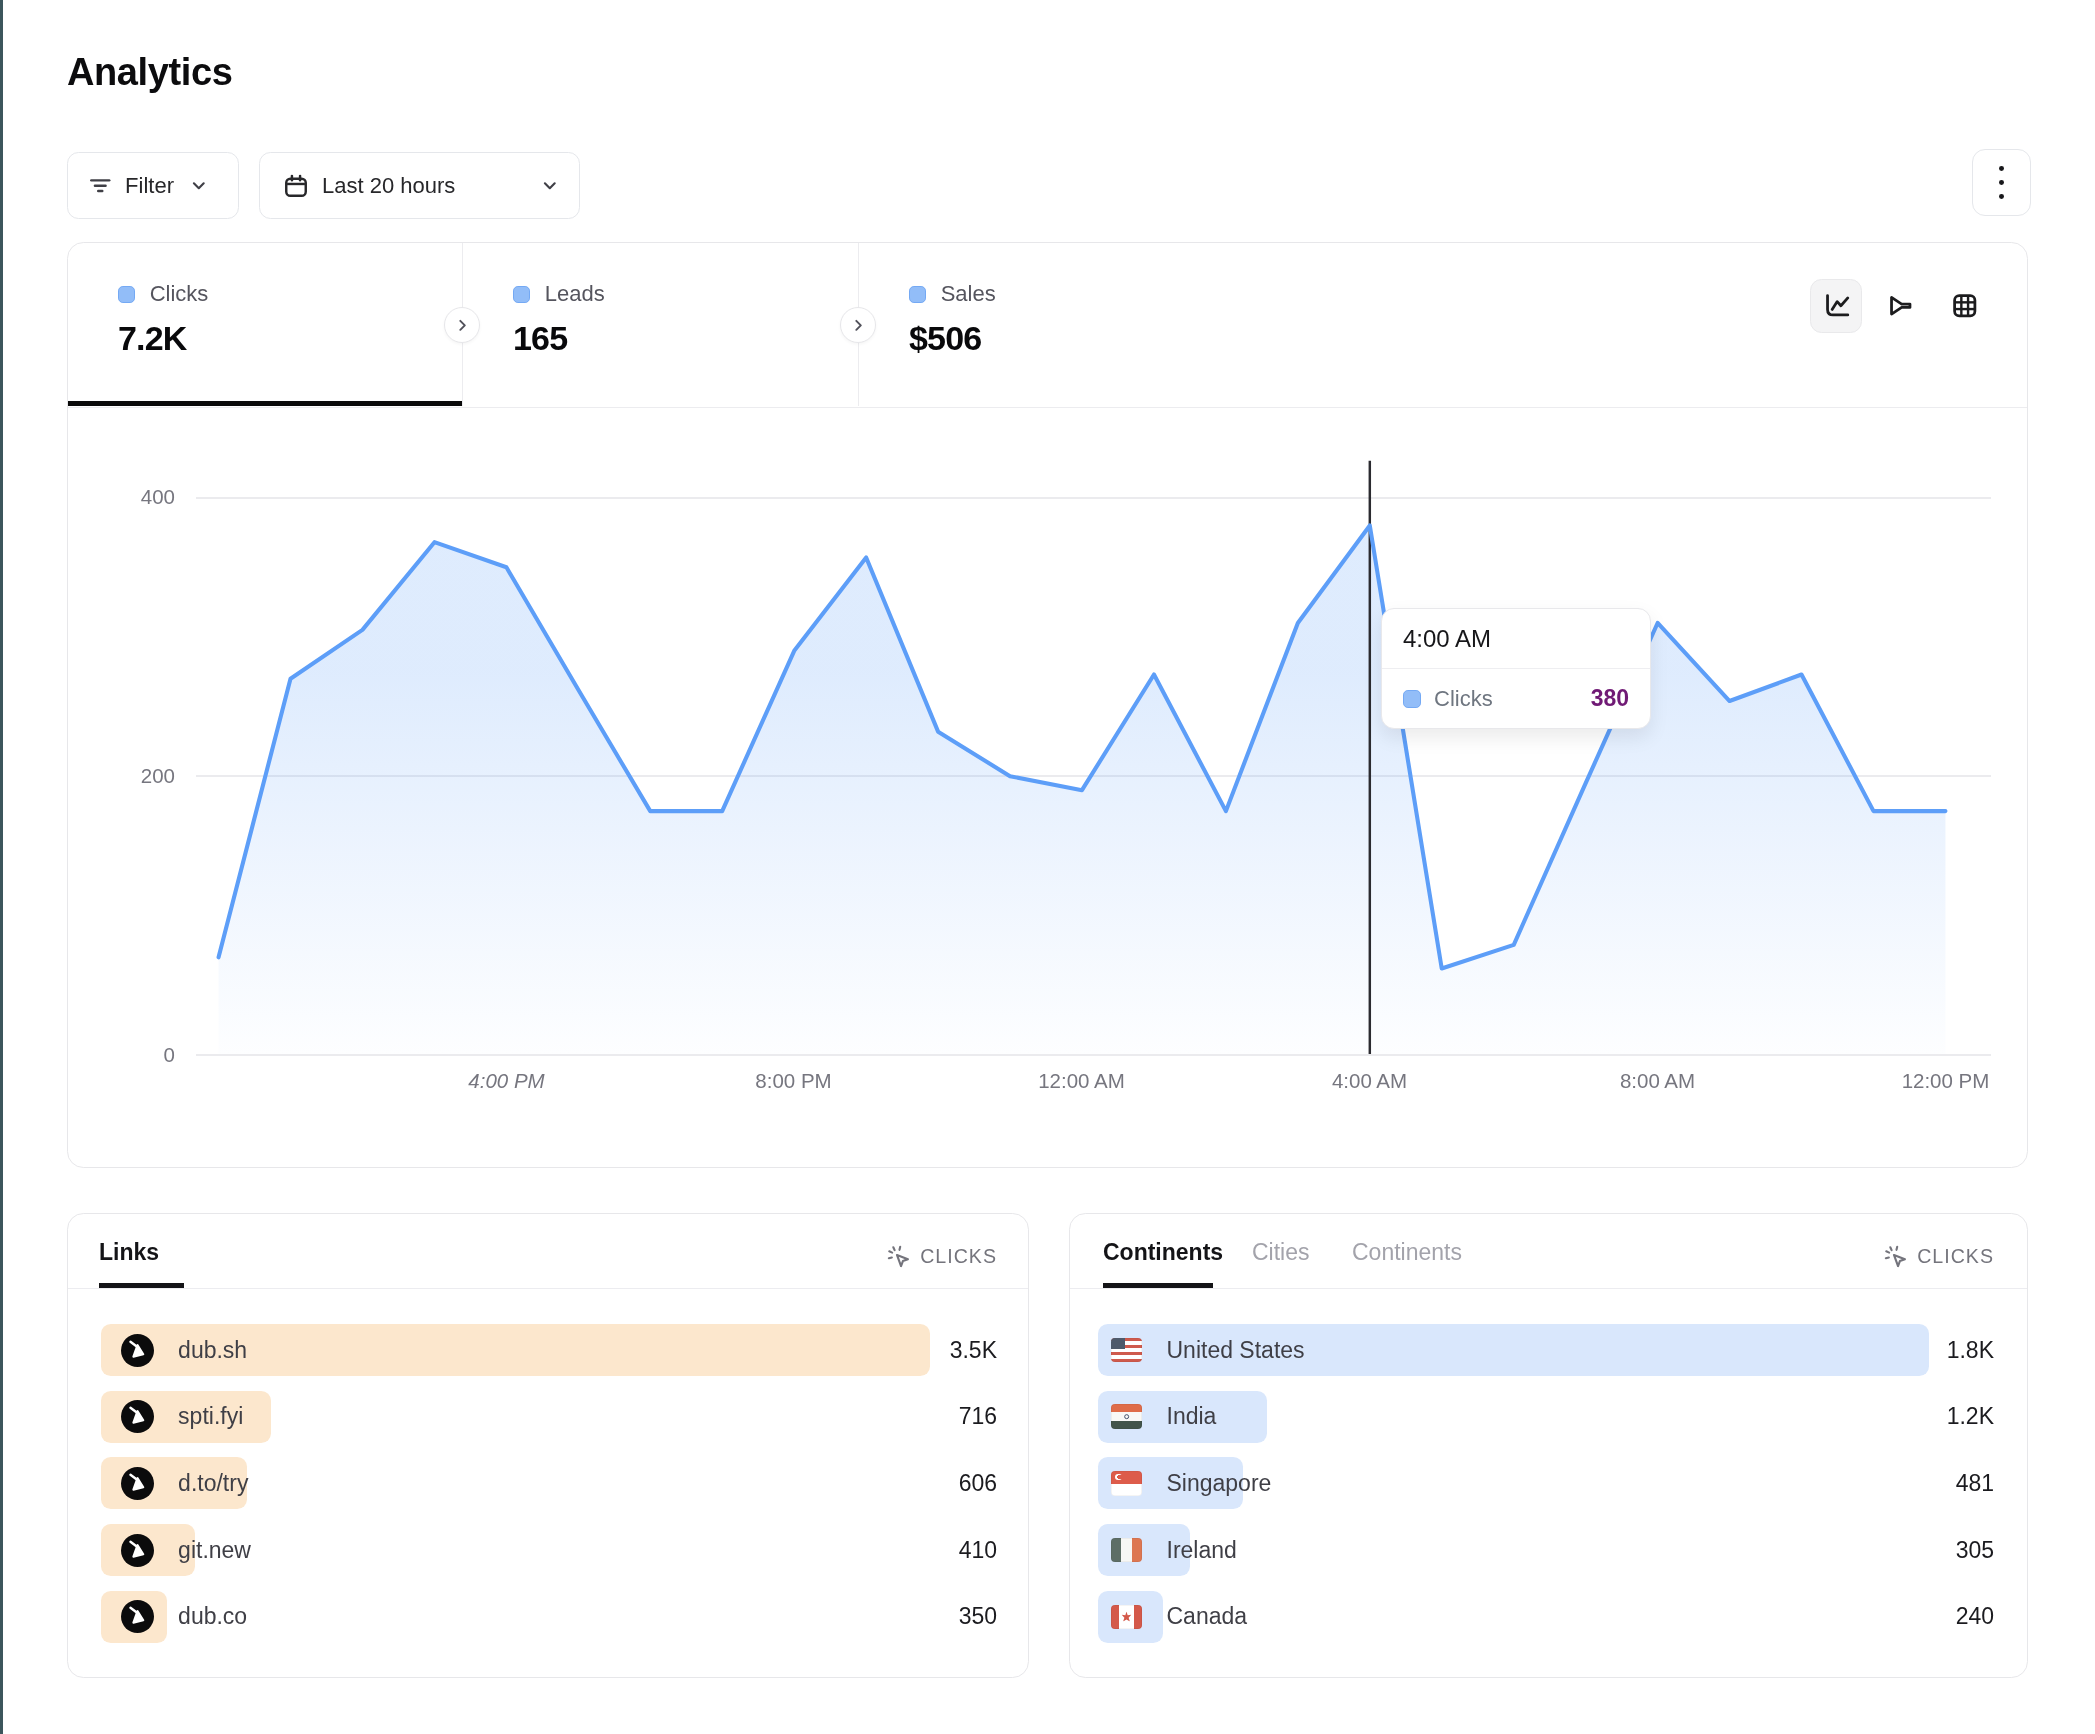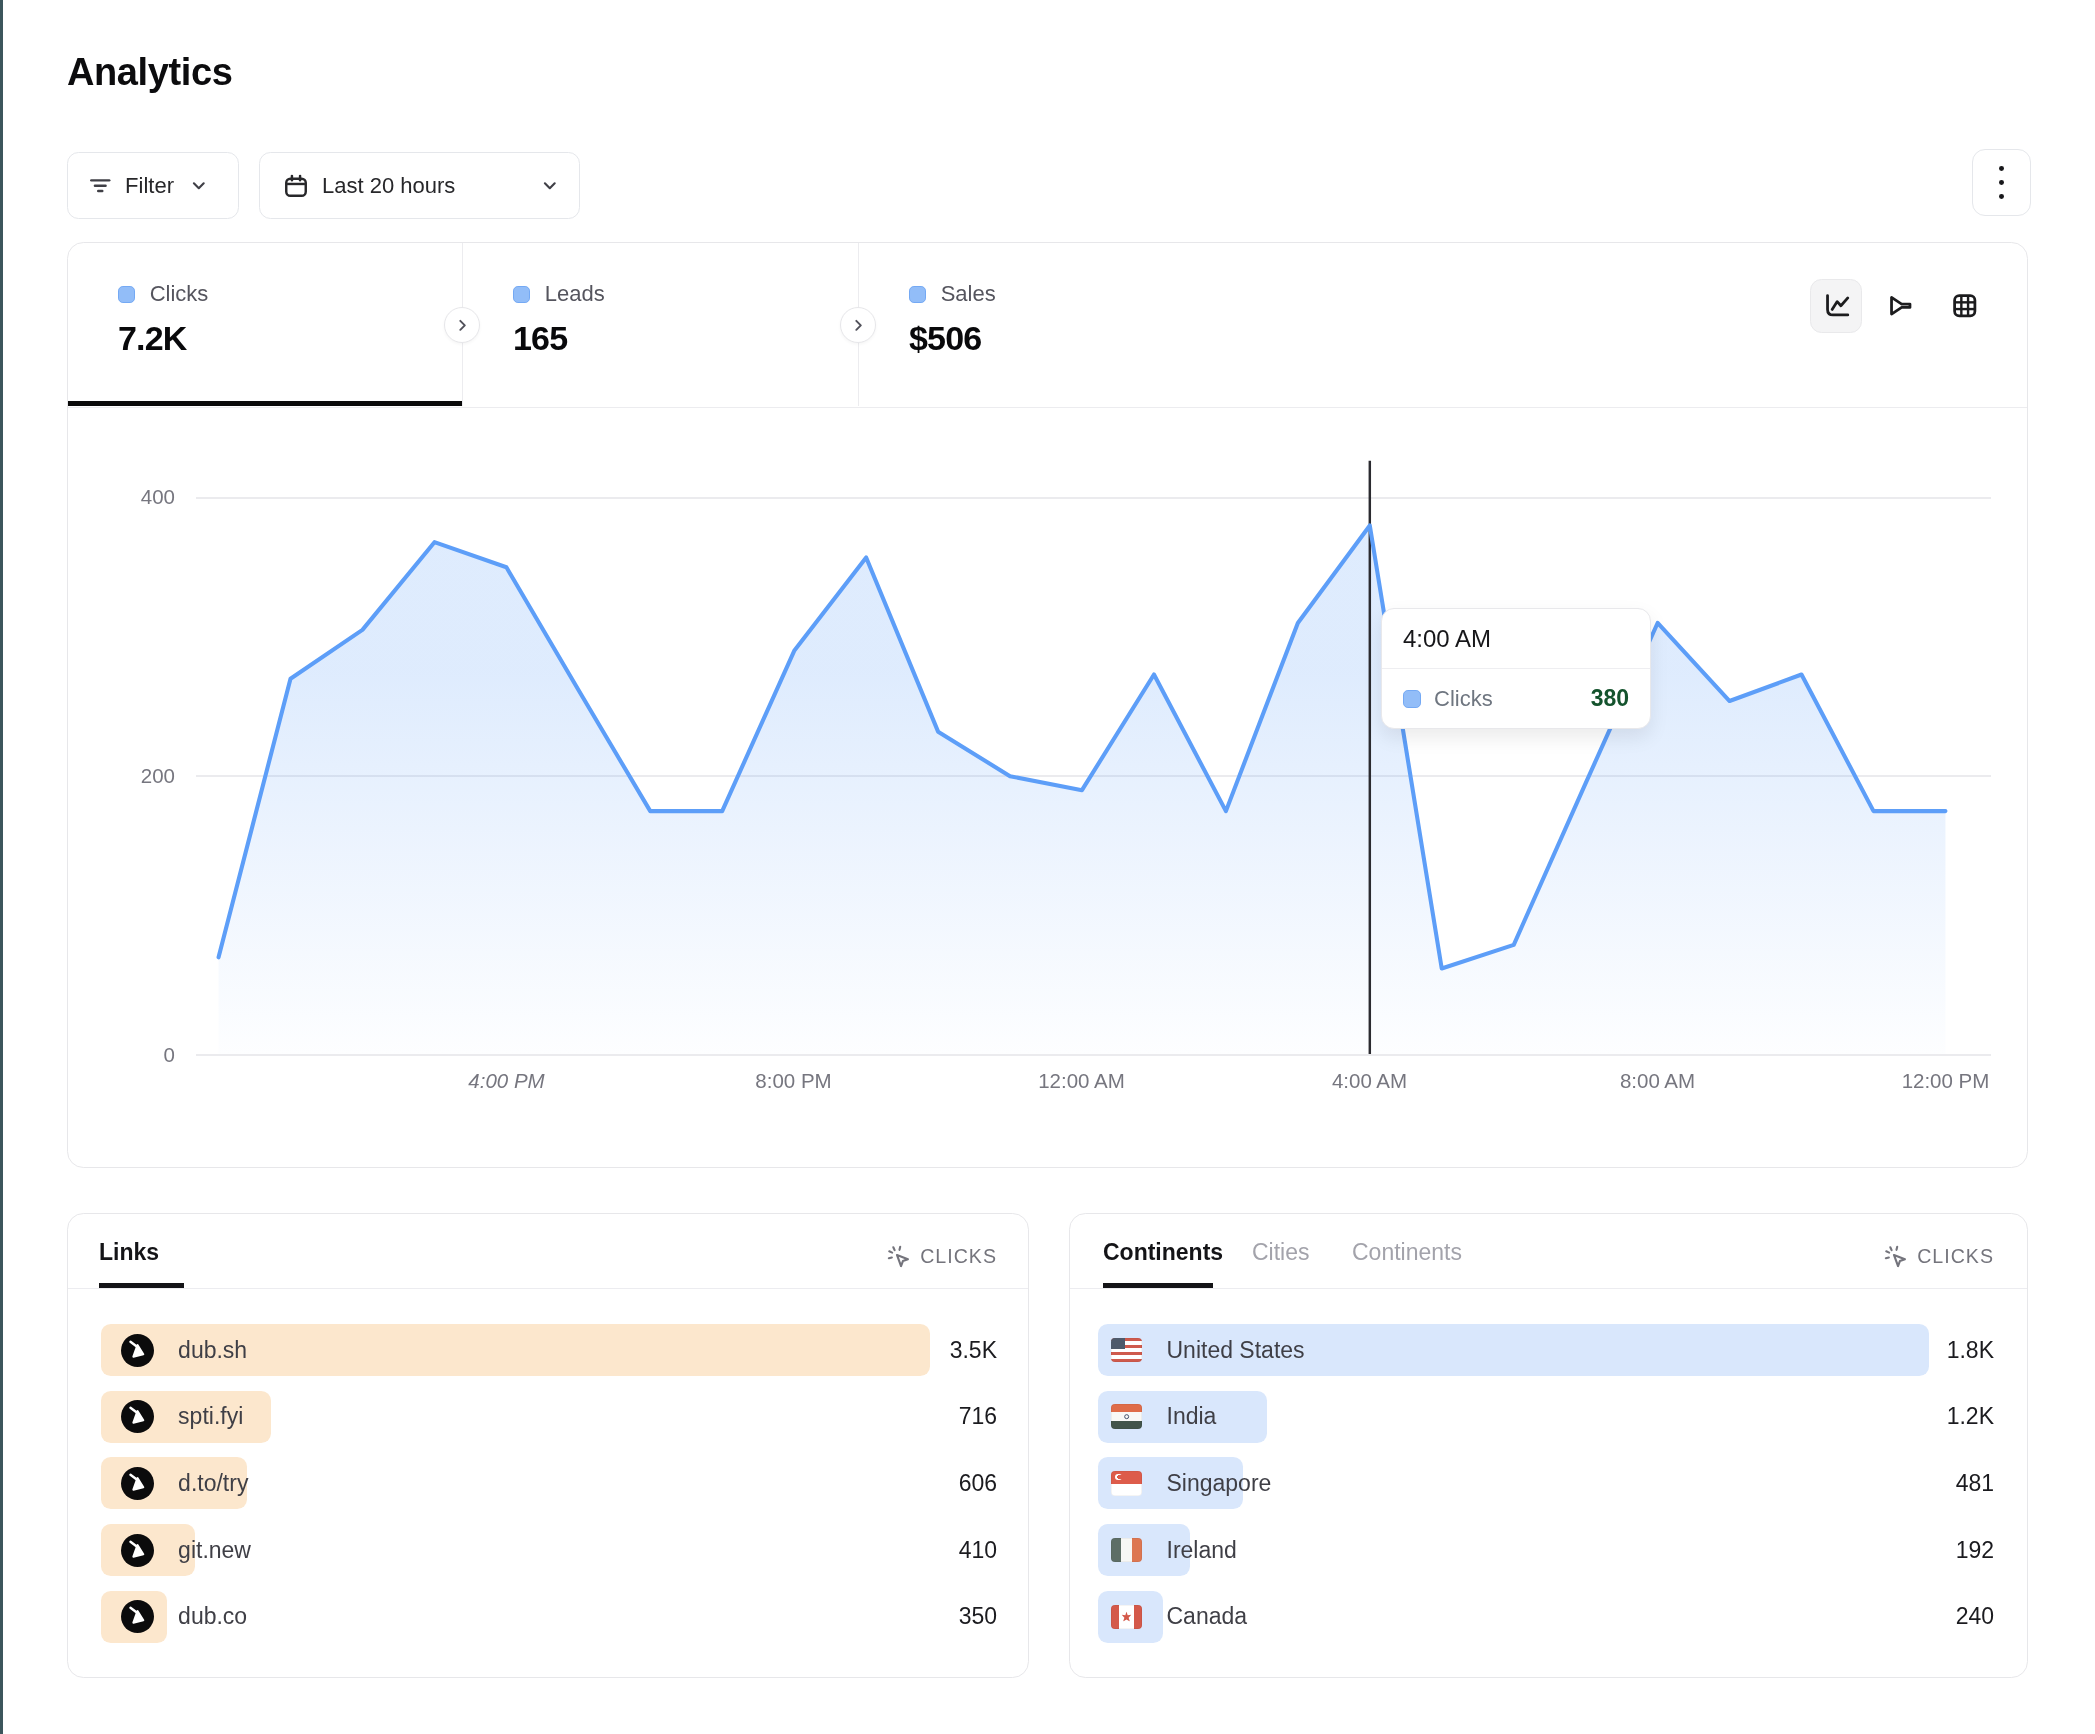--- a/index.html
+++ b/index.html
@@ -50,21 +50,21 @@
   .ylabel{position:absolute;left:74px;width:101px;text-align:right;font-size:20.5px;color:#76767f;}
   .xlabel{position:absolute;width:147px;text-align:center;font-size:20.5px;color:#76767f;top:1069px;}
   .chart-svg{position:absolute;left:0;top:0;pointer-events:none;}
   .tooltip{position:absolute;top:608px;width:270px;background:#fff;border:1.6px solid #e8e8eb;border-radius:13px;
            box-shadow:0 8.2px 19.6px rgba(0,0,0,0.08);box-sizing:border-box;z-index:5;}
   .tooltip-header{height:59px;display:flex;align-items:center;padding:0 21px;font-size:24px;color:#17171a;font-weight:500;
                   border-bottom:1.6px solid #eeeef1;}
   .tooltip-row{height:59px;display:flex;align-items:center;padding:0 21px;}
   .tooltip-row .swatch{width:18px;height:18px;}
   .tooltip-series{font-size:22px;color:#6f7680;margin-left:13px;}
-  .tooltip-value{margin-left:auto;font-size:23px;font-weight:700;color:#14532d;}
+  .tooltip-value{margin-left:auto;font-size:23px;font-weight:700;color:#701a75;}
 
   
   .panel-tab{position:absolute;top:24.5px;font-size:23px;font-weight:600;color:#141417;cursor:pointer;}
   .panel-tab.inactive{color:#a3a3ab;font-weight:500;cursor:pointer;}
   .panel-underline{position:absolute;top:69px;height:4.9px;background:#141417;}
   .panel-divider{position:absolute;top:74px;left:0;right:0;border-top:1.6px solid #ececf0;}
   .clicks-metric{position:absolute;top:29.5px;display:flex;align-items:center;gap:8.2px;cursor:pointer;}
   .clicks-metric .txt{font-size:19.6px;font-weight:500;letter-spacing:1px;color:#74747c;}
   .rows{position:absolute;top:110px;}
   .row{position:relative;height:52px;margin-bottom:14.7px;display:flex;align-items:center;cursor:pointer;}
@@ -351,21 +351,21 @@
         <div class="row">
           <div class="bar blue" style="width: 145px;"></div>
           <span class="flag flag-sg"></span>
           <span class="rlabel">Singapore</span>
           <span class="rvalue">481</span>
         </div>
         <div class="row">
           <div class="bar blue" style="width: 92px;"></div>
           <span class="flag flag-ie"></span>
           <span class="rlabel">Ireland</span>
-          <span class="rvalue">192</span>
+          <span class="rvalue">305</span>
         </div>
         <div class="row">
           <div class="bar blue" style="width: 65px;"></div>
           <span class="flag flag-ca"></span>
           <span class="rlabel">Canada</span>
           <span class="rvalue">240</span>
         </div>
       </div>
   </section>
 </div>

